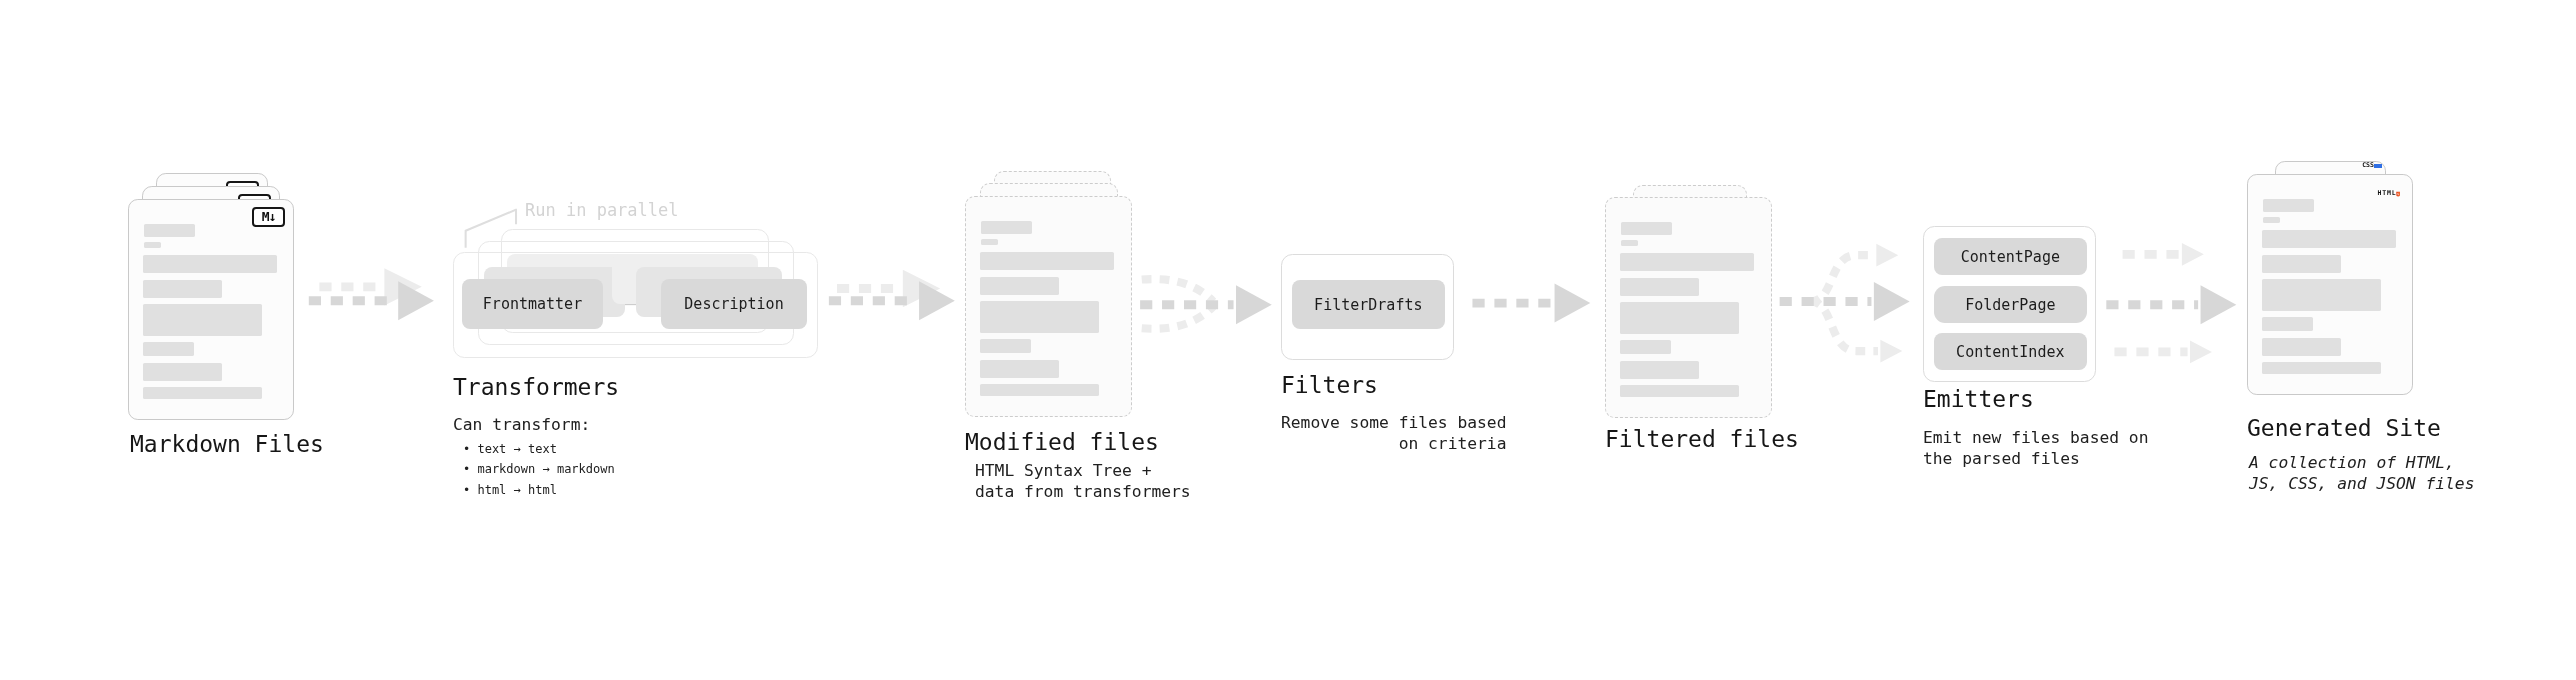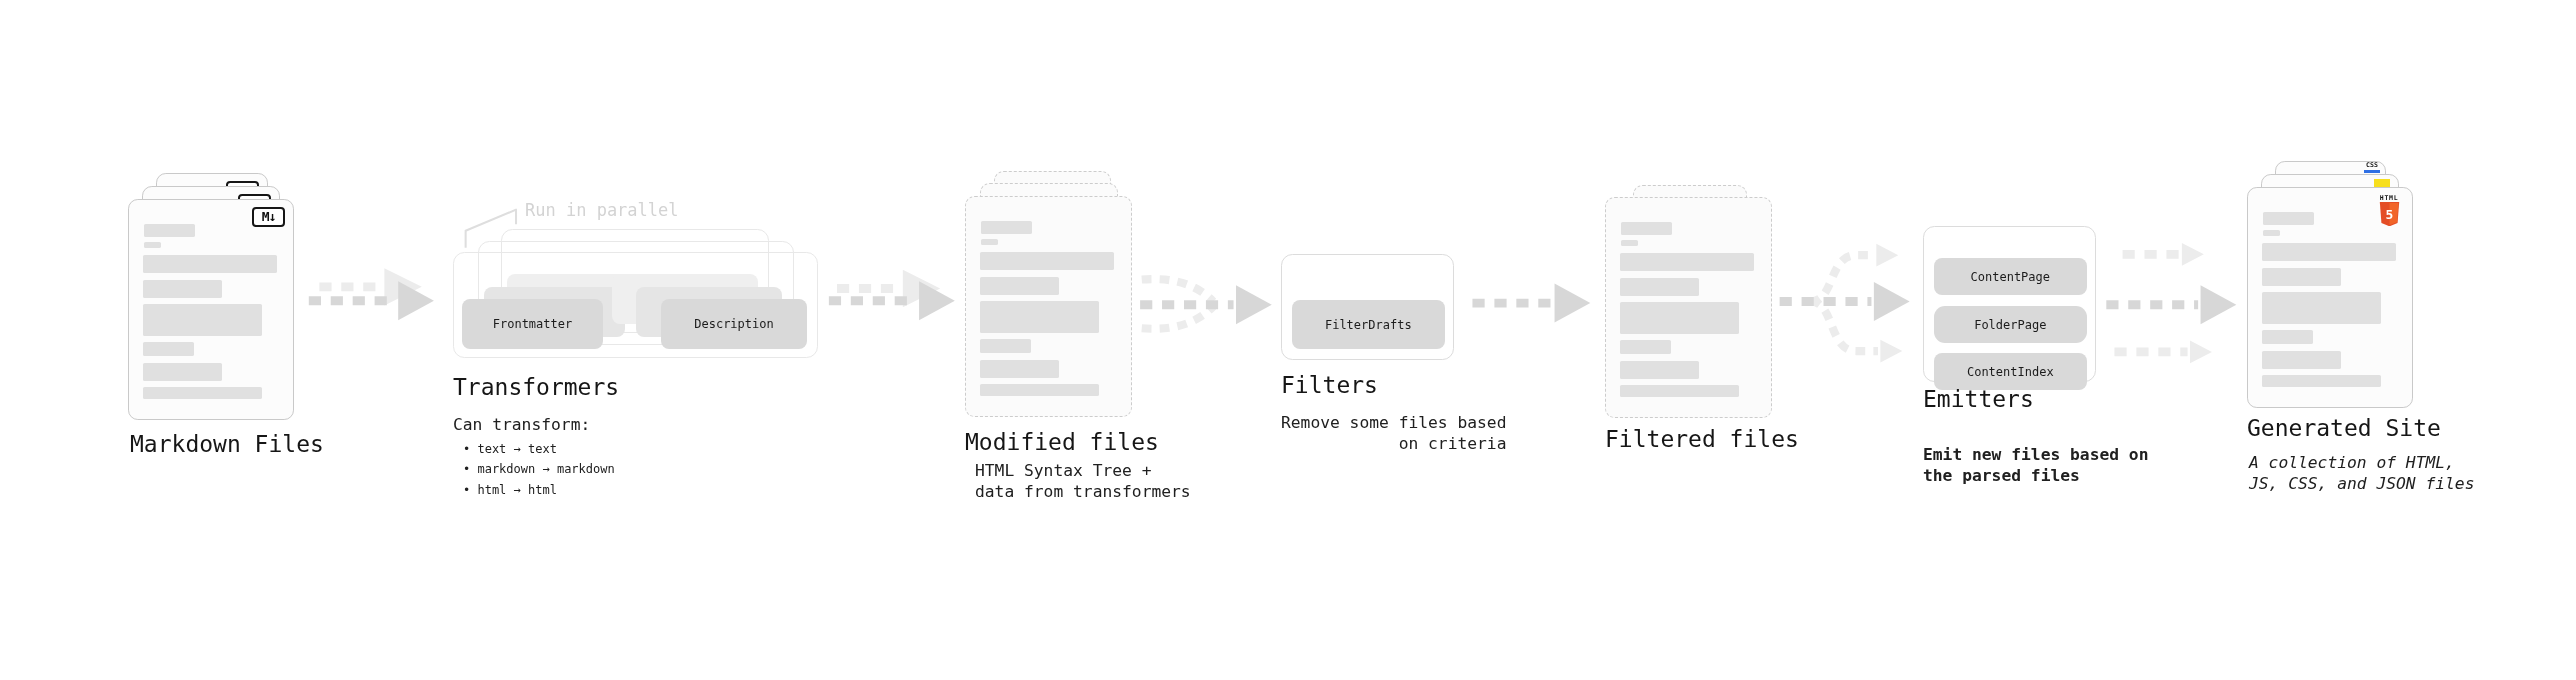--- a/index.html
+++ b/index.html
@@ -22,36 +22,36 @@
   .bar:nth-child(7){top:163px;width:79px;height:18px;}
   .bar:nth-child(8){top:187px;width:119px;height:12.2px;}
 
   
   .md-badge{position:absolute;top:6.5px;right:8.1px;width:32.5px;height:20.3px;
     border:2.4px solid #161616;border-radius:4.1px;background:#fff;
     display:flex;align-items:center;justify-content:center;
     font-weight:bold;font-size:13px;letter-spacing:-0.8px;color:#111;box-sizing:border-box;}
 
   
-  .file-icon{position:absolute;display:flex;flex-direction:column;align-items:center;}
+  .file-icon{position:absolute;display:flex;flex-direction:row;align-items:center;}
   .html5{top:6.5px;right:11.4px;width:23px;}
   .html5-word{font-size:6.5px;font-weight:bold;letter-spacing:0.8px;color:#111;line-height:7.3px;}
   .jsi{top:4.1px;right:8.1px;width:16.3px;height:11.4px;background:var(--js_yellow,#f7df1e);}
   .cssi{top:0px;right:3.3px;width:19.5px;}
   .css-word{font-size:6.5px;font-weight:bold;color:#111;line-height:7.3px;}
   .css-bar{width:16.3px;height:3.3px;background:var(--css_blue,#2f6fe4);margin-top:0.8px;}
 
   
   .tlayer{position:absolute;border:1.6px solid #e8e8e8;border-radius:11.4px;box-sizing:border-box;}
   .holder{position:absolute;border:1.6px solid #dcdcdc;border-radius:11.4px;background:#fff;box-sizing:border-box;}
 
   
   .pill{position:absolute;background:#d9d9d9;border-radius:8.1px;
     display:flex;align-items:center;justify-content:center;
-    font-size:12px;color:#1c1c1c;white-space:nowrap;margin-top:20px;}
+    font-size:15px;color:#1c1c1c;white-space:nowrap;}
   .pill.g1{background:#e5e5e5;}
   .pill.g2{background:#efefef;}
 
   
   .h{position:absolute;font-size:23px;line-height:24.4px;color:#161616;white-space:nowrap;}
   .sub{position:absolute;font-size:16.3px;line-height:21px;color:#202020;white-space:pre-line;}
   .bullets{position:absolute;font-size:12px;color:#202020;}
   .bullets div{line-height:20.3px;white-space:nowrap;}
   .note{position:absolute;font-size:17px;color:#d3d3d3;white-space:nowrap;}
 
@@ -212,35 +212,35 @@
     <div class="h" style="left:1605px;top:427px;">Filtered files</div>
   </div>
 
   <div>
     <div class="holder" style="left:1923px;top:226px;width:173px;height:156px;">
       <div class="pill" style="left:9.8px;top:11.4px;width:153px;height:37px;">ContentPage</div>
       <div class="pill" style="left:9.8px;top:59px;width:153px;height:37px;border-radius:11px;">FolderPage</div>
       <div class="pill" style="left:9.8px;top:106px;width:153px;height:37px;">ContentIndex</div>
     </div>
     <div class="h" style="left:1923px;top:387px;">Emitters</div>
-    <div class="sub" style="left:1923px;top:444px;font-weight:bold;">Emit new files based on
+    <div class="sub" style="left:1923px;top:427px;">Emit new files based on
 the parsed files</div>
   </div>
 
   <div>
     <div class="doc" style="left:2275px;top:161px;width:111px;height:221px;">
       <div class="file-icon cssi">
         <div class="css-word">CSS</div>
         <div class="css-bar"></div>
       </div>
     </div>
     <div class="doc" style="left:2261px;top:174px;width:138px;height:221px;">
       <div class="file-icon jsi"></div>
     </div>
-    <div class="doc" style="left:2247px;top:187px;width:166px;height:221px;padding-left:23px;">
+    <div class="doc" style="left:2247px;top:174px;width:166px;height:221px;padding-left:23px;">
       <div class="bars">
           <div class="bar"></div>
           <div class="bar"></div>
           <div class="bar"></div>
           <div class="bar"></div>
           <div class="bar"></div>
           <div class="bar"></div>
           <div class="bar"></div>
           <div class="bar"></div>
         </div>

